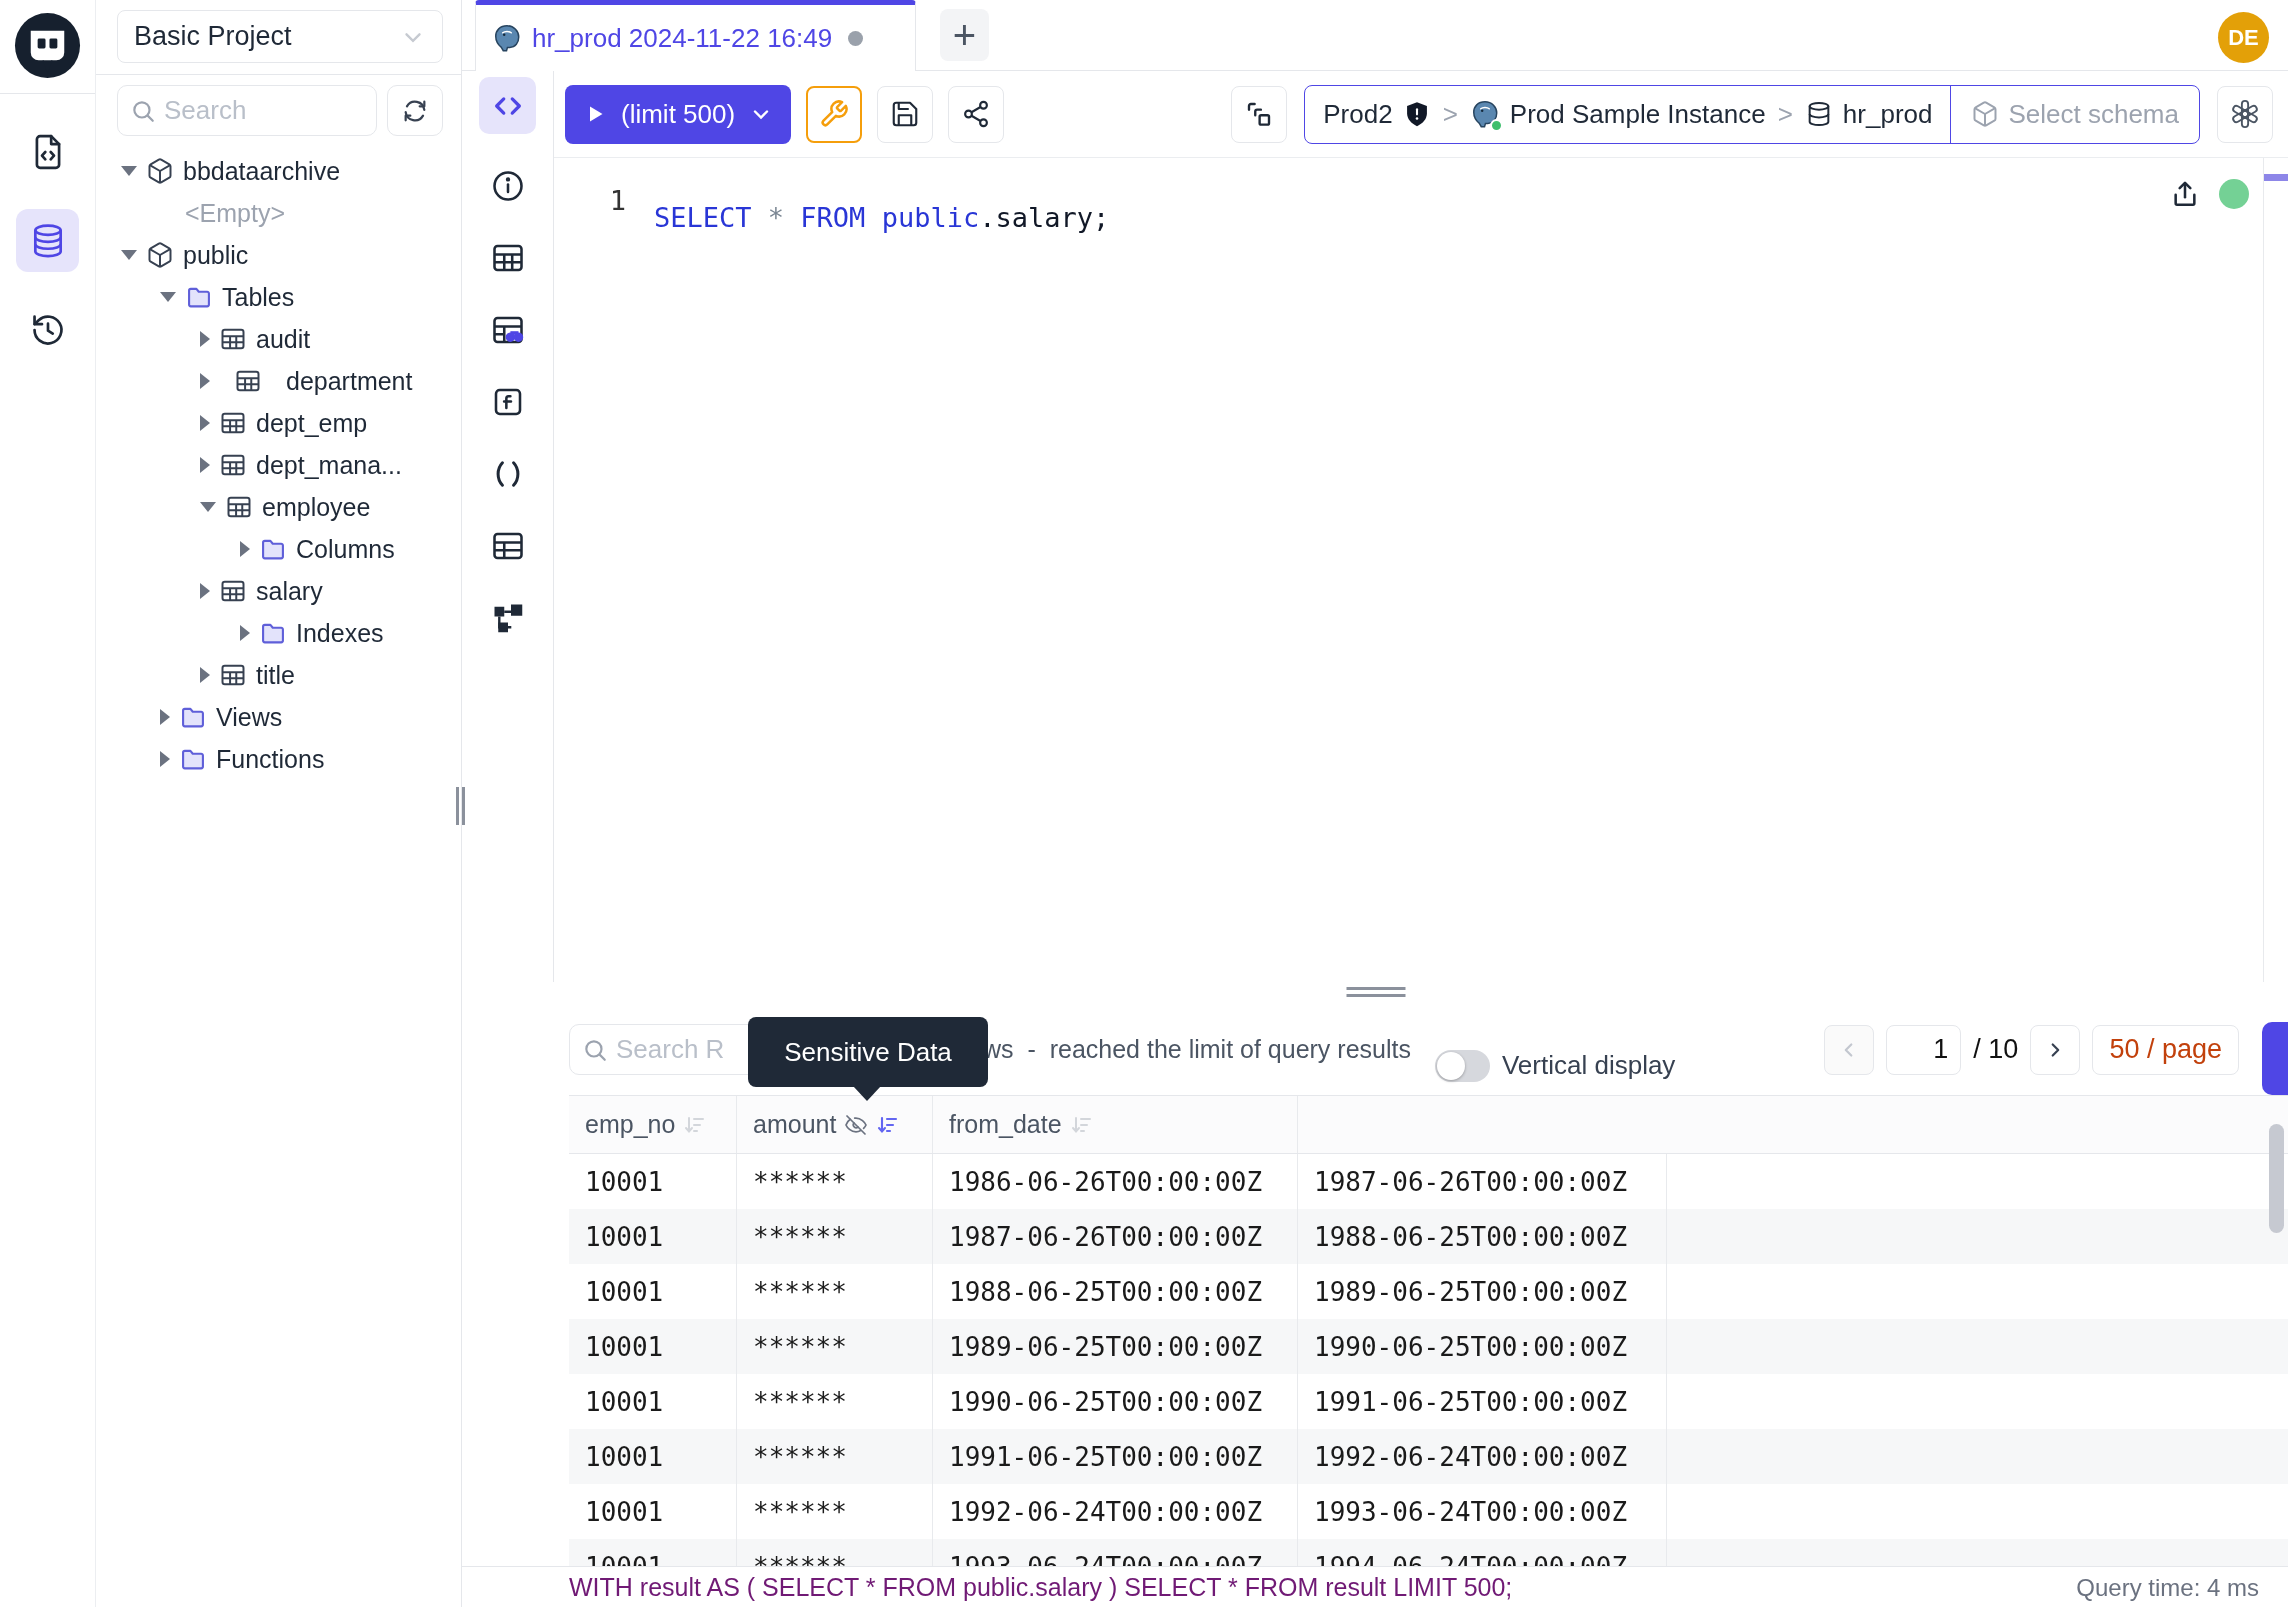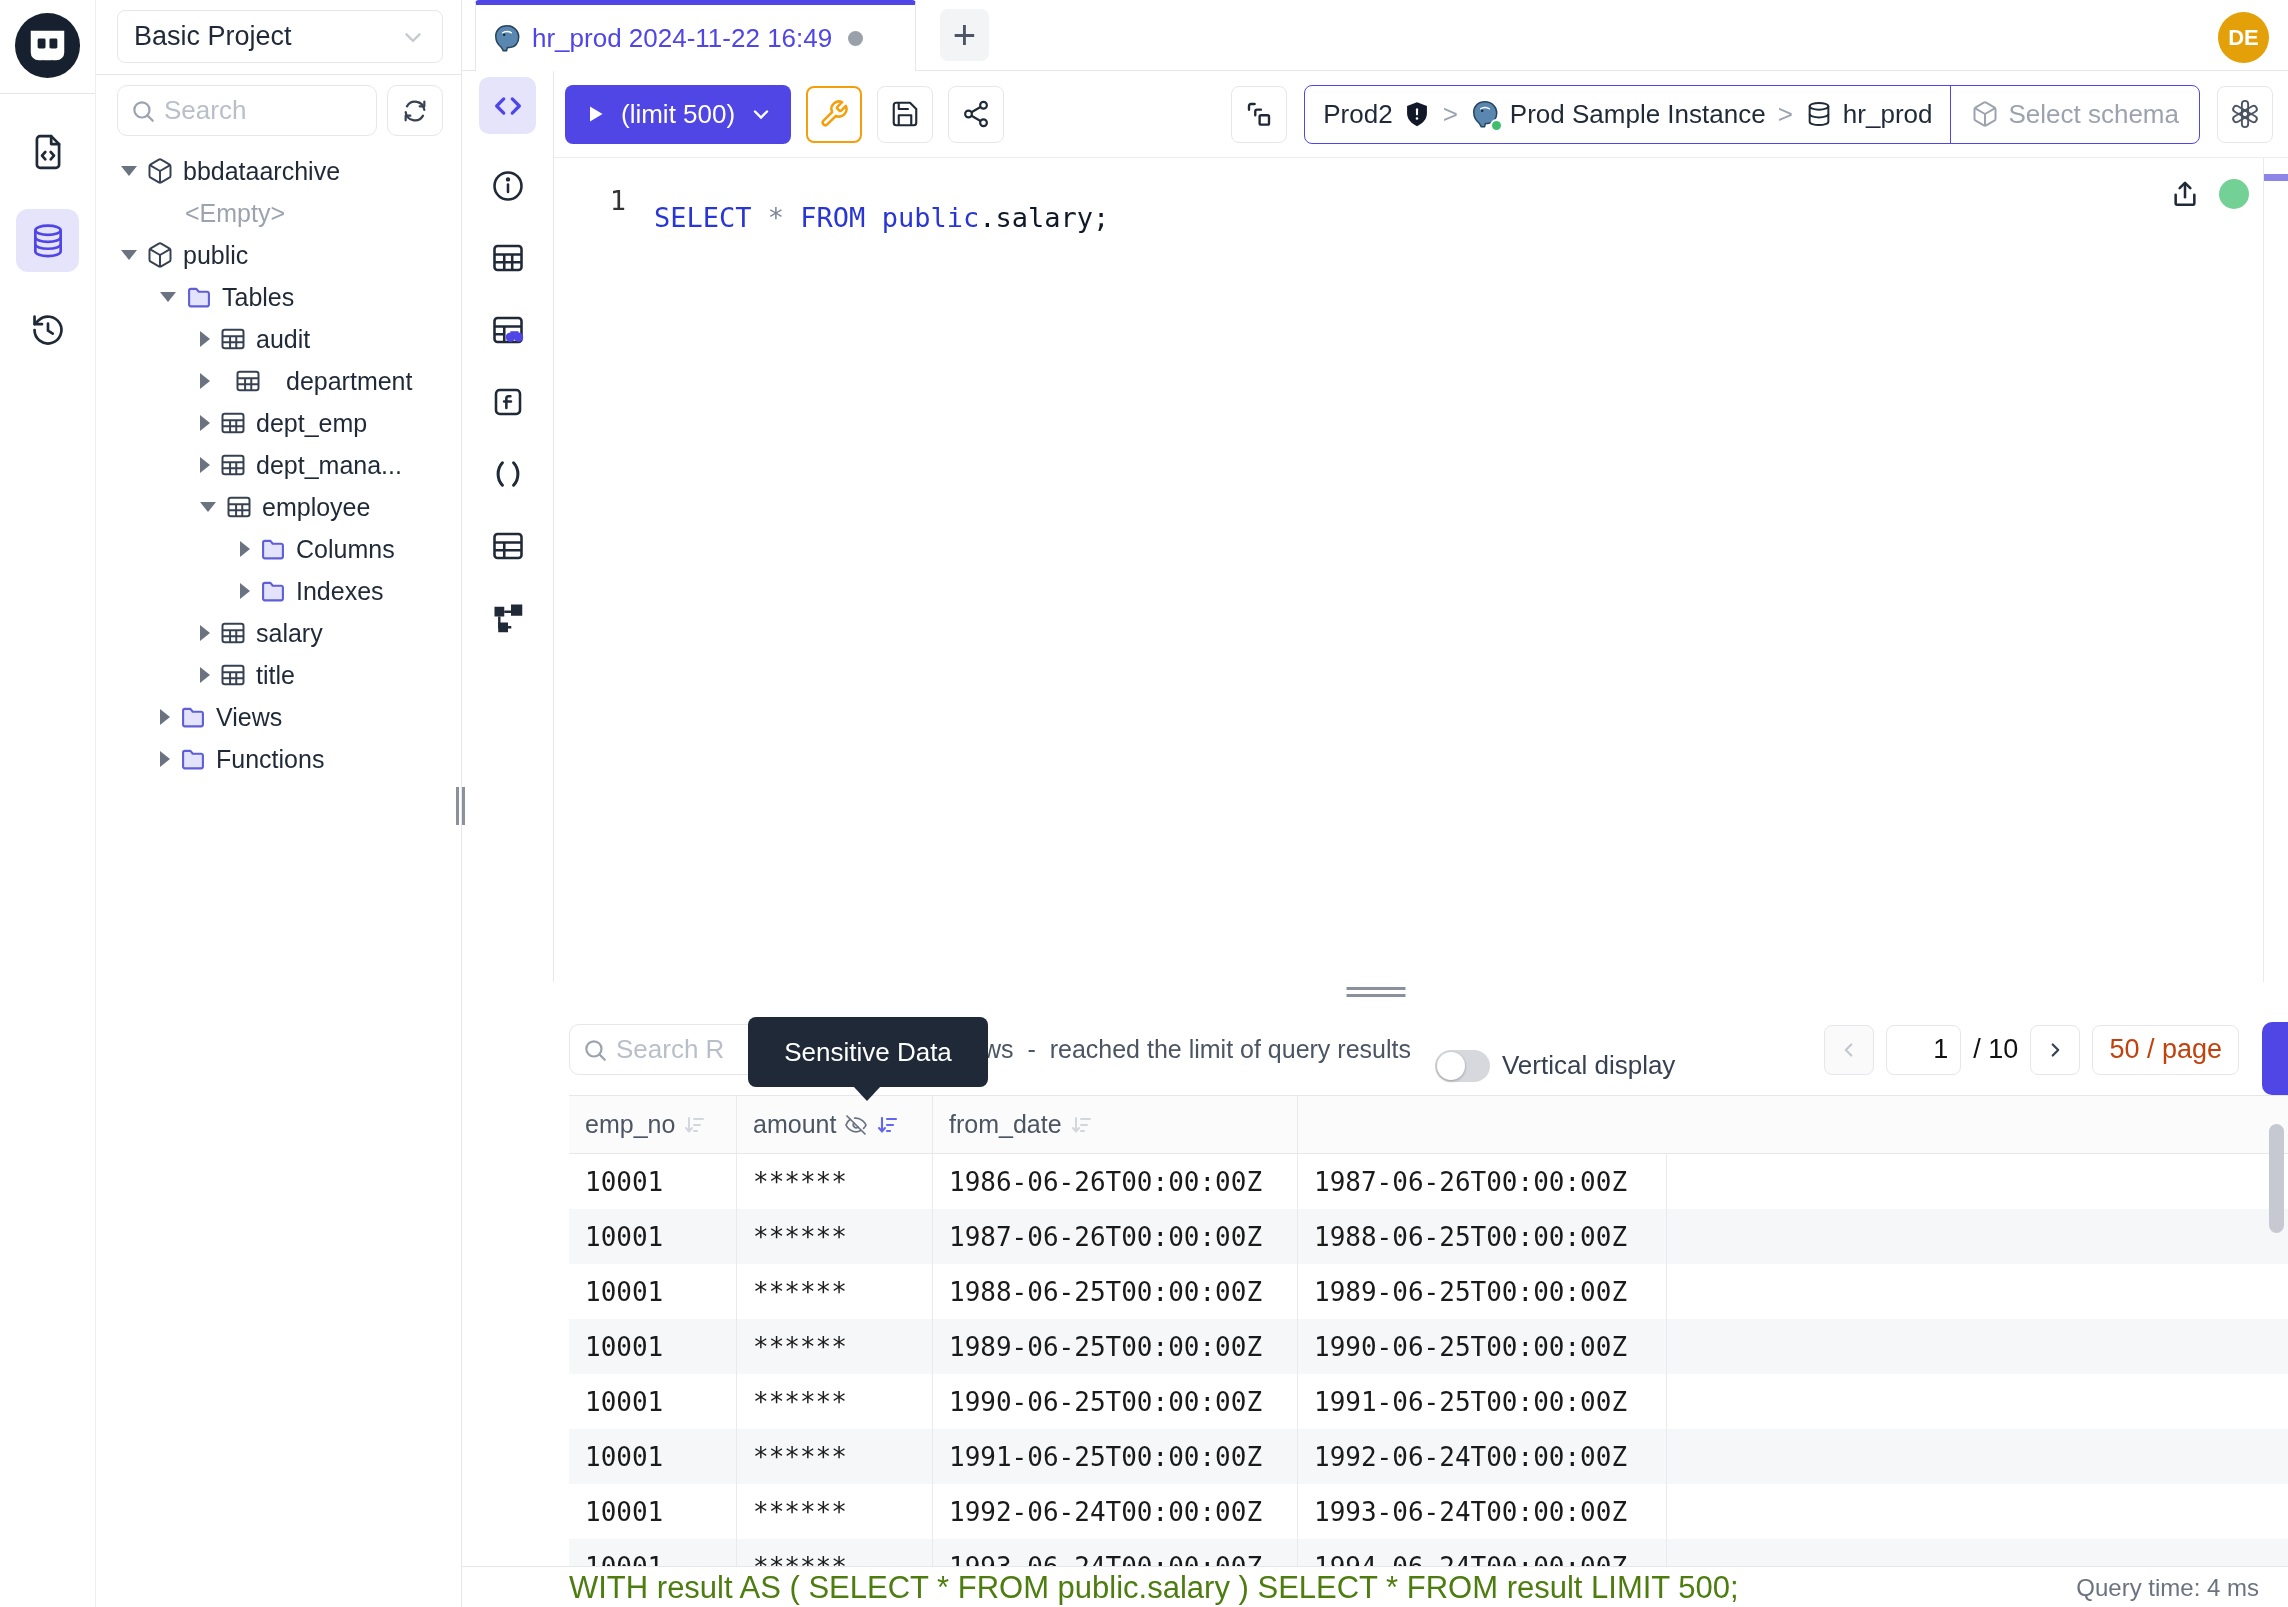--- a/index.html
+++ b/index.html
@@ -135,21 +135,21 @@
   .c0{width:168px;} .c1{width:196px;} .c2{width:365px;} .c3{width:369px;}
   .c4{flex:1; border-right:none !important;}
   .tbody{height:415px; overflow:hidden;}
   .tr{display:flex; height:55px;}
   .tr.even{background:var(--table-stripe);}
   .td{display:flex; align-items:center; padding-left:16px; border-right:1px solid #e8eaed; font-family:"DejaVu Sans Mono", monospace; font-size:26px; color:#1a1a1a; white-space:nowrap; overflow:hidden;}
   .res-scroll{position:absolute; right:5px; top:122px; width:15px; height:109px; border-radius:8px; background:#c6c9d1;}
 
   
   .statusbar{height:42px; border-top:1px solid var(--border); display:flex; align-items:center; padding:0 30px 0 107px; flex-shrink:0;}
-  .status-q{font-size:31px; color:#4d7c0f; white-space:nowrap; overflow:hidden;}
+  .status-q{font-size:25px; color:#701a75; white-space:nowrap; overflow:hidden;}
   .status-t{margin-left:auto; font-size:24px; color:#6b7280; white-space:nowrap; padding-left:40px;}
 </style>
 </head>
 <body>
 
 <div class="app">
 
   <aside class="rail">
     <div class="rail-logo-wrap">
       <span>
@@ -312,38 +312,38 @@
         </div>
         <div class="tree-item" style="padding-left: 144px;">
           <span class="caret right"></span>
           <span class="ticon">
             <svg viewBox="0 0 24 24" fill="var(--folder-fill)" stroke="var(--folder)" stroke-width="1.8" stroke-linejoin="round">
               <path d="M3.5 6.5v12a1.5 1.5 0 0 0 1.5 1.5h14a1.5 1.5 0 0 0 1.5-1.5V9A1.5 1.5 0 0 0 19 7.5h-7.2L9.8 5H5a1.5 1.5 0 0 0-1.5 1.5z"></path>
             </svg>
           </span>
           <span class="tlabel">Columns</span>
         </div>
-        <div class="tree-item" style="padding-left: 144px;">
-          <span class="caret right"></span>
-          <span class="ticon">
-            <svg viewBox="0 0 24 24" fill="var(--folder-fill)" stroke="var(--folder)" stroke-width="1.8" stroke-linejoin="round">
-              <path d="M3.5 6.5v12a1.5 1.5 0 0 0 1.5 1.5h14a1.5 1.5 0 0 0 1.5-1.5V9A1.5 1.5 0 0 0 19 7.5h-7.2L9.8 5H5a1.5 1.5 0 0 0-1.5 1.5z"></path>
-            </svg>
-          </span>
-          <span class="tlabel">Indexes</span>
-        </div>
         <div class="tree-item" style="padding-left: 104px;">
           <span class="caret right"></span>
           <span class="ticon">
             <svg viewBox="0 0 24 24" fill="none" stroke="#374151" stroke-width="1.7">
               <rect x="3" y="4" width="18" height="16" rx="2"></rect>
               <path d="M3 9.6h18M3 14.8h18M9.5 9.6V20M14.8 9.6V20"></path>
             </svg>
           </span>
           <span class="tlabel">salary</span>
+        </div>
+        <div class="tree-item" style="padding-left: 144px;">
+          <span class="caret right"></span>
+          <span class="ticon">
+            <svg viewBox="0 0 24 24" fill="var(--folder-fill)" stroke="var(--folder)" stroke-width="1.8" stroke-linejoin="round">
+              <path d="M3.5 6.5v12a1.5 1.5 0 0 0 1.5 1.5h14a1.5 1.5 0 0 0 1.5-1.5V9A1.5 1.5 0 0 0 19 7.5h-7.2L9.8 5H5a1.5 1.5 0 0 0-1.5 1.5z"></path>
+            </svg>
+          </span>
+          <span class="tlabel">Indexes</span>
         </div>
         <div class="tree-item" style="padding-left: 104px;">
           <span class="caret right"></span>
           <span class="ticon">
             <svg viewBox="0 0 24 24" fill="none" stroke="#374151" stroke-width="1.7">
               <rect x="3" y="4" width="18" height="16" rx="2"></rect>
               <path d="M3 9.6h18M3 14.8h18M9.5 9.6V20M14.8 9.6V20"></path>
             </svg>
           </span>
           <span class="tlabel">title</span>

